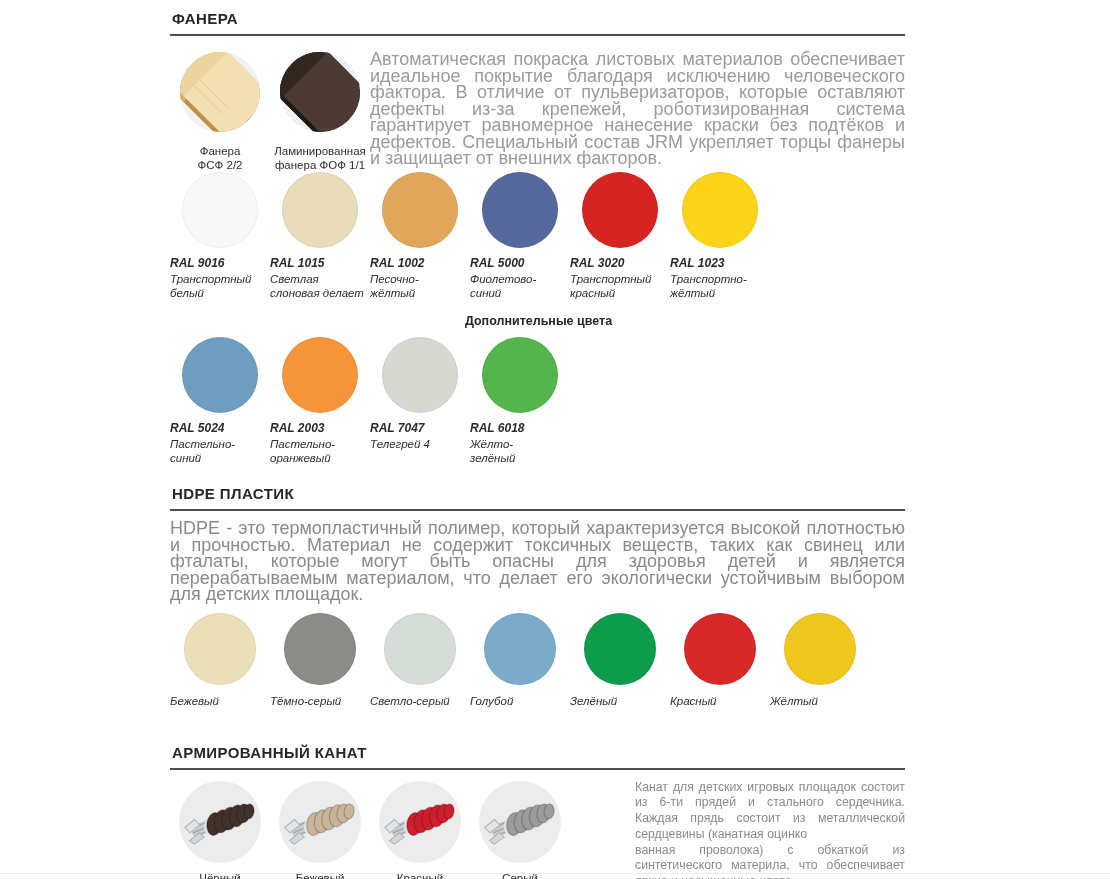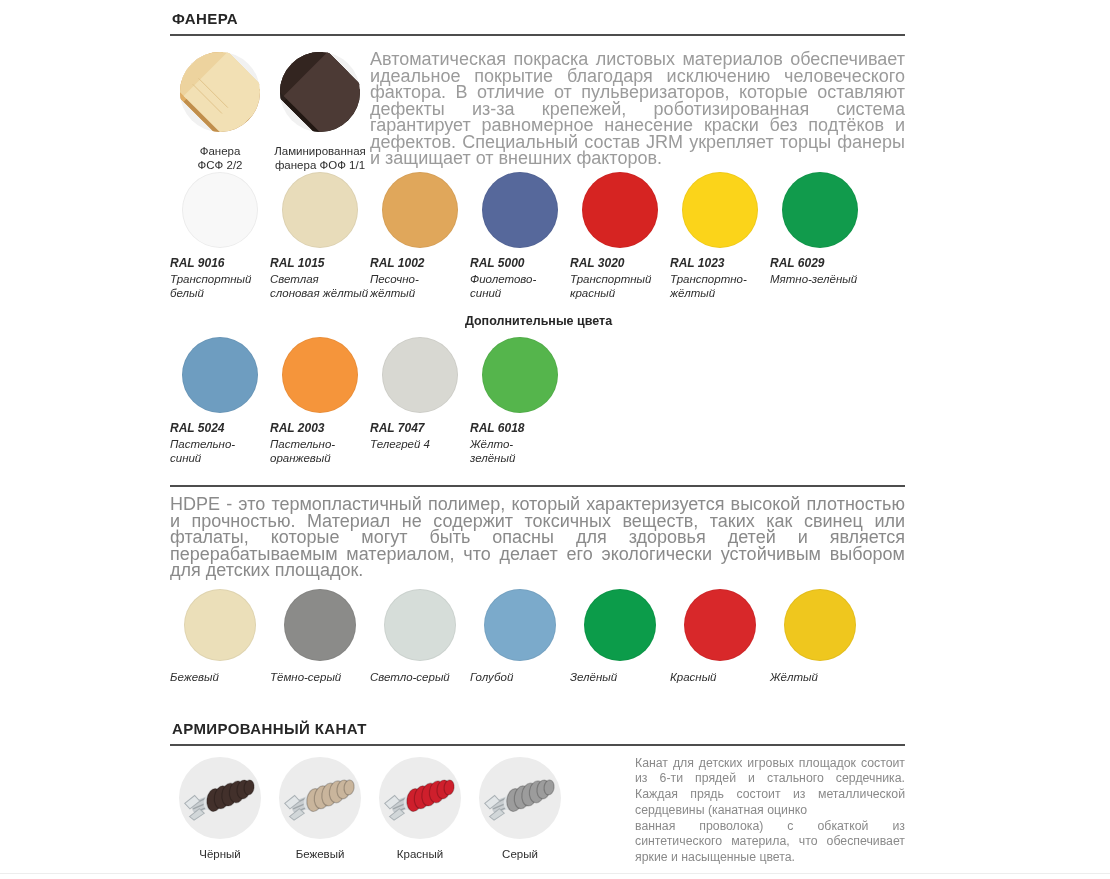--- a/index.html
+++ b/index.html
@@ -121,21 +121,21 @@
           <div class="swatch-circle" style="background: rgb(248, 248, 248);"></div>
           <div class="swatch-code">RAL 9016</div>
           <div class="swatch-name">Транспортный
 белый</div>
         </div>
 
         <div class="swatch-cell">
           <div class="swatch-circle" style="background: rgb(232, 220, 186);"></div>
           <div class="swatch-code">RAL 1015</div>
           <div class="swatch-name">Светлая
-слоновая жёлтый</div>
+слоновая делает</div>
         </div>
 
         <div class="swatch-cell">
           <div class="swatch-circle" style="background: rgb(224, 167, 91);"></div>
           <div class="swatch-code">RAL 1002</div>
           <div class="swatch-name">Песочно-
 жёлтый</div>
         </div>
 
         <div class="swatch-cell">
@@ -152,25 +152,20 @@
 красный</div>
         </div>
 
         <div class="swatch-cell">
           <div class="swatch-circle" style="background: rgb(251, 212, 26);"></div>
           <div class="swatch-code">RAL 1023</div>
           <div class="swatch-name">Транспортно-
 жёлтый</div>
         </div>
 
-        <div class="swatch-cell">
-          <div class="swatch-circle" style="background: rgb(17, 155, 76);"></div>
-          <div class="swatch-code">RAL 6029</div>
-          <div class="swatch-name">Мятно-зелёный</div>
-        </div>
       </div>
 
     <div class="subsection-title" style="margin-top:14px;text-align:center;">Дополнительные цвета</div>
     <div class="swatch-row">
 
         <div class="swatch-cell">
           <div class="swatch-circle" style="background: rgb(110, 157, 192);"></div>
           <div class="swatch-code">RAL 5024</div>
           <div class="swatch-name">Пастельно-
 синий</div>
@@ -192,20 +187,21 @@
         <div class="swatch-cell">
           <div class="swatch-circle" style="background: rgb(85, 181, 76);"></div>
           <div class="swatch-code">RAL 6018</div>
           <div class="swatch-name">Жёлто-
 зелёный</div>
         </div>
       </div>
   </div>
 
   <div class="section">
+    <h1 class="section-title">HDPE ПЛАСТИК</h1>
     <hr class="section-rule">
     <p class="para darker" style="margin-top:9px;">HDPE - это термопластичный полимер, который характеризуется высокой плотностью и прочностью. Материал не содержит токсичных веществ, таких как свинец или фталаты, которые могут быть опасны для здоровья детей и является перерабатываемым материалом, что делает его экологически устойчивым выбором для детских площадок.</p>
     <div class="swatch-row hdpe-row" style="margin-top:10px;">
 
         <div class="swatch-cell">
           <div class="swatch-circle" style="background: rgb(235, 223, 185);"></div>
           <div class="swatch-name">Бежевый</div>
         </div>
 
         <div class="swatch-cell">

